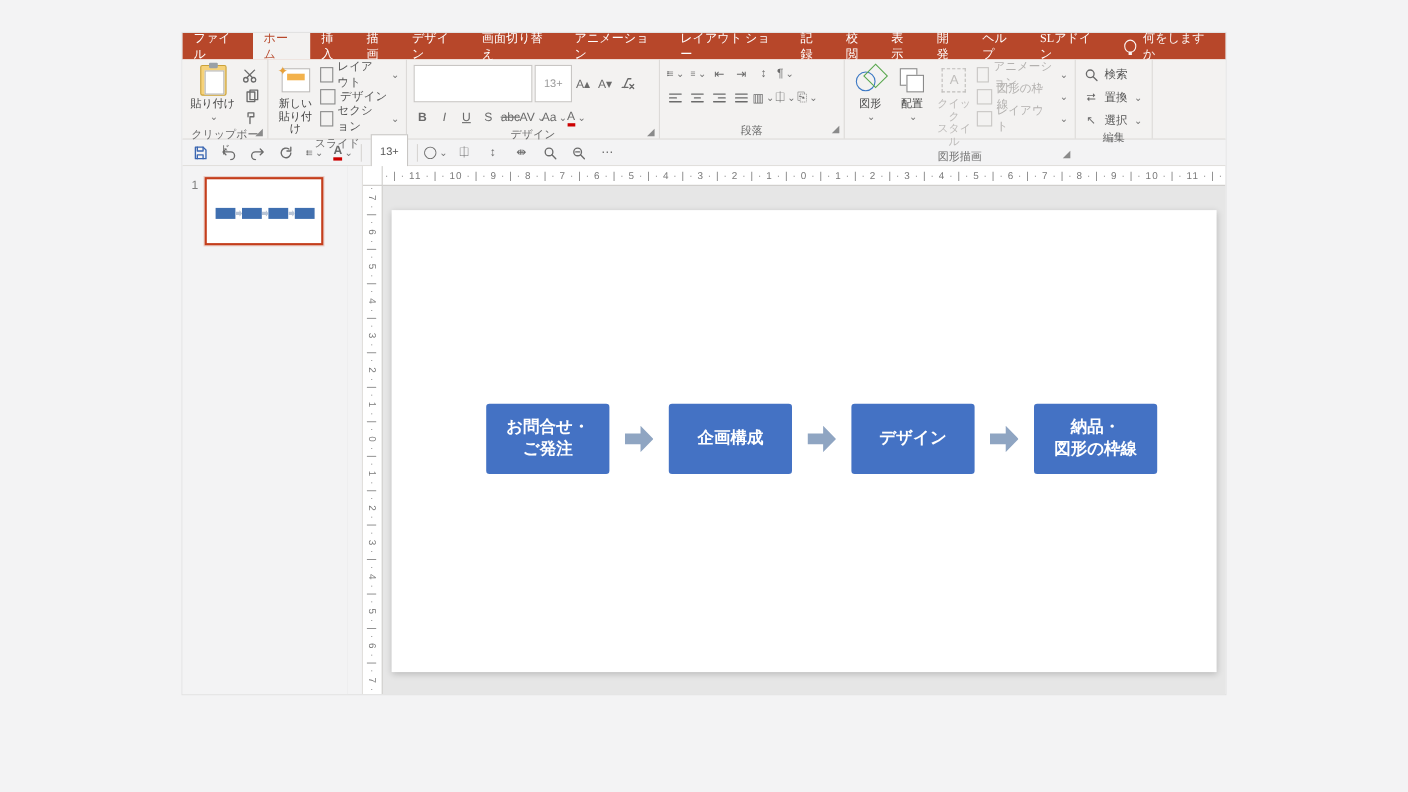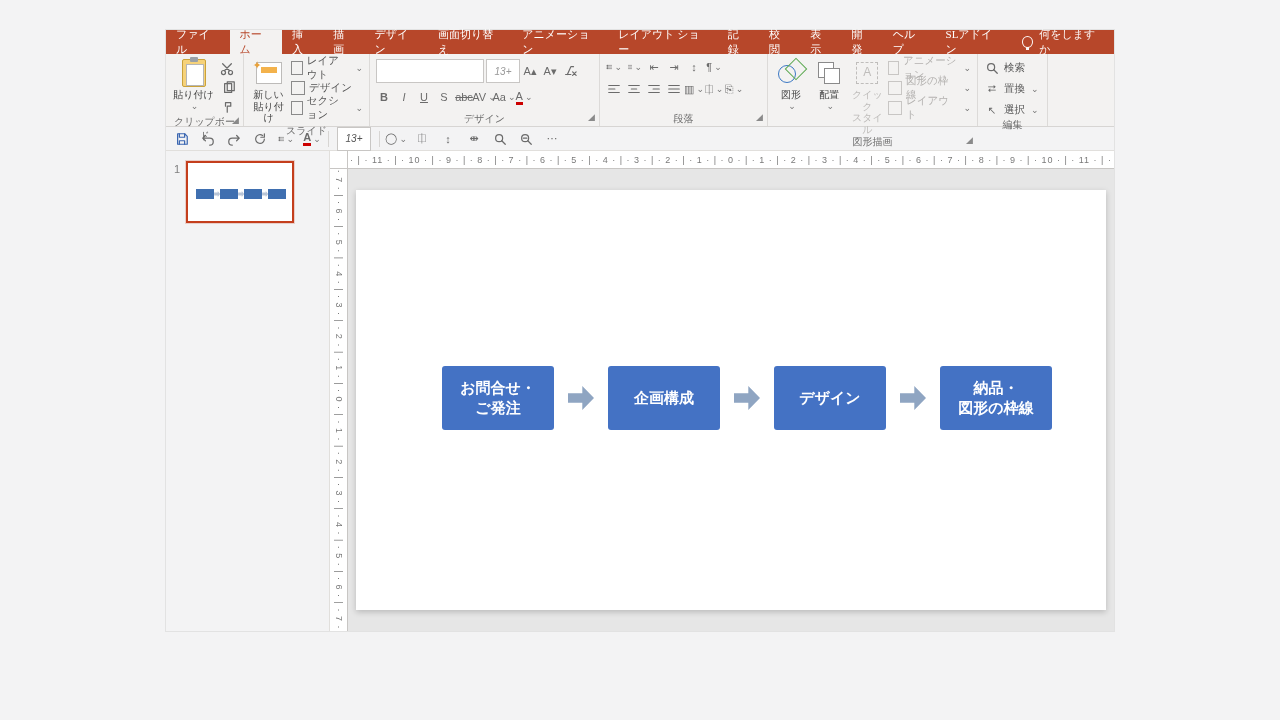--- a/index.html
+++ b/index.html
@@ -28,21 +28,21 @@
   .mini { width: 16px; height: 16px; display: inline-flex; align-items: center; justify-content: center; color: #6b6b6b; cursor: pointer; }
   .mini + .mini { margin-left: 2px; }
   .col { display: flex; flex-direction: column; gap: 3px; }
   .row { display: flex; align-items: center; gap: 2px; }
   .lbtn { display: flex; align-items: center; gap: 4px; font-size: 10.5px; color: #555; cursor: pointer; height: 17px; }
   .lbtn .sq { width: 14px; height: 14px; border: 1px solid #8a8a8a; display:inline-block; }
   .chev { font-size: 9px; color: #777; margin-left: 2px; }
   .lbtn.dis { color: #b3b1af; }
   .lbtn.dis .sq { border-color: #c8c6c4; }
 
-  .sel { height: 24px; border: 1px solid #c8c6c4; background: #fff; color: #999; font-size: 10px; display: flex; align-items: center; padding: 6px 4px; font-style: italic; }
+  .sel { height: 24px; border: 1px solid #c8c6c4; background: #fff; color: #999; font-size: 10px; display: flex; align-items: center; padding: 16px 4px; }
   .sel.font { width: 108px; }
   .sel.size { width: 34px; justify-content: center; }
 
   
   .ic-paste { width: 24px; height: 28px; background: #f6d27a; border: 1px solid #caa23a; border-radius: 2px; position: relative; }
   .ic-paste::before { content:""; position:absolute; top:4px; left:3px; width:16px; height:20px; background:#fff; border:1px solid #b6b6b6; }
   .ic-paste::after { content:""; position:absolute; top:-3px; left:7px; width:8px; height:5px; background:#9aa0a6; border-radius:1px; }
 
   .ic-newslide { width: 26px; height: 22px; background:#fff; border:1px solid #bdbbb9; position:relative; }
   .ic-newslide::before { content:""; position:absolute; inset:4px 4px 10px 4px; background:#f3b24c; }
@@ -76,21 +76,21 @@
   .thumb .mini-flow { position:absolute; top:26px; left:8px; right:8px; display:flex; align-items:center; justify-content:space-between; }
   .mini-flow .b { flex:0 0 18px; height:10px; background:#3f6fb0; }
   .mini-flow .a { flex:0 0 6px; height:6px; background:#b7c4d6; clip-path:polygon(0 25%,60% 25%,60% 0,100% 50%,60% 100%,60% 75%,0 75%); }
 
   .canvas-wrap { flex:1; position:relative; overflow:hidden; }
   .ruler-h { position:absolute; top:0; left:32px; right:0; height:18px; background:#fff; border-bottom:1px solid #c8c6c4; font-size:9px; color:#7a7a7a; display:flex; align-items:center; justify-content:center; letter-spacing:1px; overflow:hidden; white-space:pre; }
   .ruler-v { position:absolute; top:18px; left:14px; width:18px; bottom:0; background:#fff; border-right:1px solid #c8c6c4; font-size:9px; color:#7a7a7a; display:flex; align-items:center; justify-content:center; writing-mode:vertical-rl; letter-spacing:1px; overflow:hidden; white-space:pre; }
   .ruler-corner { position:absolute; top:0; left:14px; width:18px; height:18px; background:#fff; border-right:1px solid #c8c6c4; border-bottom:1px solid #c8c6c4; }
   .gutter-left { position:absolute; top:0; left:0; width:14px; bottom:0; background:#f3f3f4; border-right:1px solid #e1dfdc; }
 
-  .stage { position:absolute; top:18px; left:32px; right:0; bottom:0; background:#e6e6e6; display:flex; align-items:center; justify-content:center; padding:32px 8px;text-decoration:underline; }
+  .stage { position:absolute; top:18px; left:32px; right:0; bottom:0; background:#e6e6e6; display:flex; align-items:flex-end; justify-content:center; padding:20px 8px;text-decoration:underline; }
   .slide { width:750px; height:420px; background:#fff; box-shadow:0 2px 6px rgba(0,0,0,.2); position:relative; }
 
   .flow { position:absolute; top:176px; left:86px; right:86px; display:flex; align-items:center; gap:14px; }
   .box { flex:0 0 112px; height:64px; background:#4472c4; color:#fff; font-size:15px; font-weight:600; display:flex; align-items:center; justify-content:center; text-align:center; border-radius:3px; line-height:1.35; padding:0 4px; }
   .arrow { flex:0 0 26px; height:24px; background:#8fa5c2; clip-path:polygon(0 30%,55% 30%,55% 0,100% 50%,55% 100%,55% 70%,0 70%); }
 
   svg.i { width:14px; height:14px; stroke:#6b6b6b; stroke-width:1.4; fill:none; stroke-linecap:round; stroke-linejoin:round; }
 </style>
 </head>
 <body>

